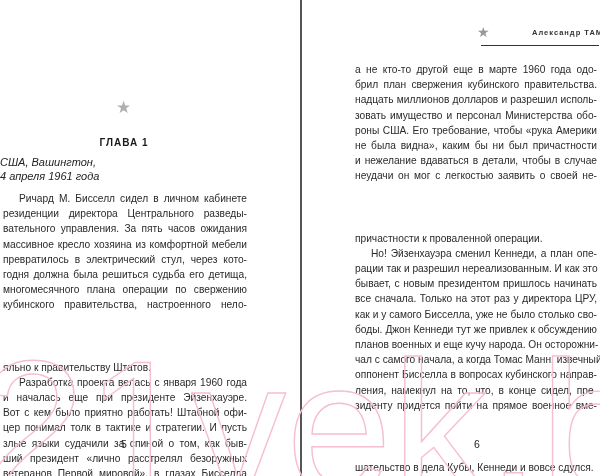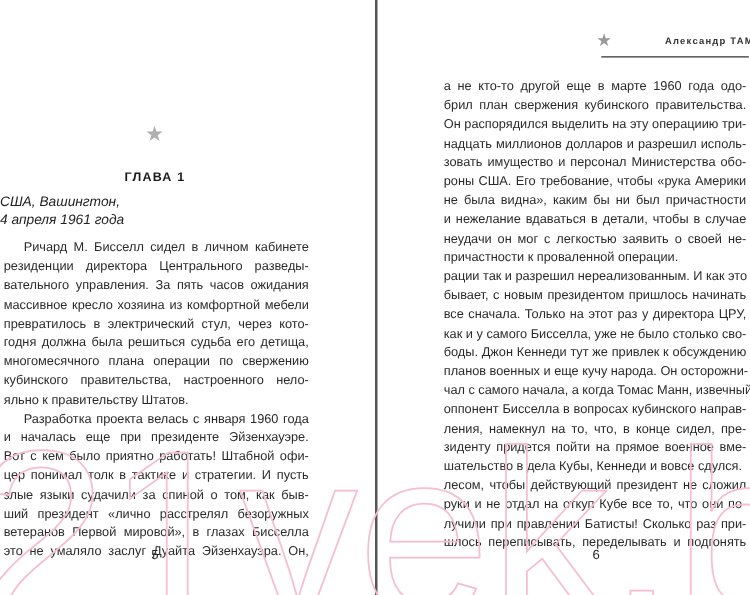--- a/index.html
+++ b/index.html
@@ -25,21 +25,21 @@
   }
   .subtitle-1 { top: 156px; }
   .subtitle-2 { top: 170px; }
 
   .text {
     position: absolute; font-size: 10.2px; line-height: 15.2px; text-align: justify; color: #2a2a2a;
   }
   .text-left { left: 3px; width: 244px; top: 191px; }
   .text-right { left: 54px; width: 242px; top: 62px; }
   .line { display: block; white-space: nowrap; text-align-last: justify; }
-  .line.last { text-align-last: left; }
+  .line.last { text-align-last: left; margin-top: 47px; }
   .line.indent { padding-left: 16px; }
 
   .running-header {
     position: absolute; left: 231px; top: 28px; font-size: 7.5px; letter-spacing: 1px;
     color: #333; font-weight: bold; white-space: nowrap;
   }
   .header-star { left: 176px; top: 25px; font-size: 14px; color: #999; }
   .header-rule { position: absolute; left: 180px; top: 45px; width: 118px; height: 1px; background: #333; }
 
   .page-number { position: absolute; font-size: 10.5px; color: #222; }
@@ -88,28 +88,28 @@
 
   <div class="gutter"></div>
 
   <div class="page page-right">
     <span class="star-icon header-star">★</span>
     <div class="running-header">Александр ТАМОНИКОВ</div>
     <div class="header-rule"></div>
     <div class="text text-right" id="right-text">
         <span class="line">а не кто-то другой еще в марте 1960 года одо-</span>
         <span class="line">брил план свержения кубинского правительства.</span>
-        <span class="line">Он распорядился выделить на эту операциию три-</span>
         <span class="line">надцать миллионов долларов и разрешил исполь-</span>
         <span class="line">зовать имущество и персонал Министерства обо-</span>
         <span class="line">роны США. Его требование, чтобы «рука Америки</span>
         <span class="line">не была видна», каким бы ни был причастности</span>
         <span class="line">и нежелание вдаваться в детали, чтобы в случае</span>
         <span class="line">неудачи он мог с легкостью заявить о своей не-</span>
         <span class="line last last">причастности к проваленной операции.</span>
+        <span class="line indent">Но! Эйзенхауэра сменил Кеннеди, а план опе-</span>
         <span class="line">рации так и разрешил нереализованным. И как это</span>
         <span class="line">бывает, с новым президентом пришлось начинать</span>
         <span class="line">все сначала. Только на этот раз у директора ЦРУ,</span>
         <span class="line">как и у самого Бисселла, уже не было столько сво-</span>
         <span class="line">боды. Джон Кеннеди тут же привлек к обсуждению</span>
         <span class="line">планов военных и еще кучу народа. Он осторожни-</span>
         <span class="line">чал с самого начала, а когда Томас Манн, извечный</span>
         <span class="line">оппонент Бисселла в вопросах кубинского направ-</span>
         <span class="line">ления, намекнул на то, что, в конце сидел, пре-</span>
         <span class="line">зиденту придется пойти на прямое военное вме-</span>

